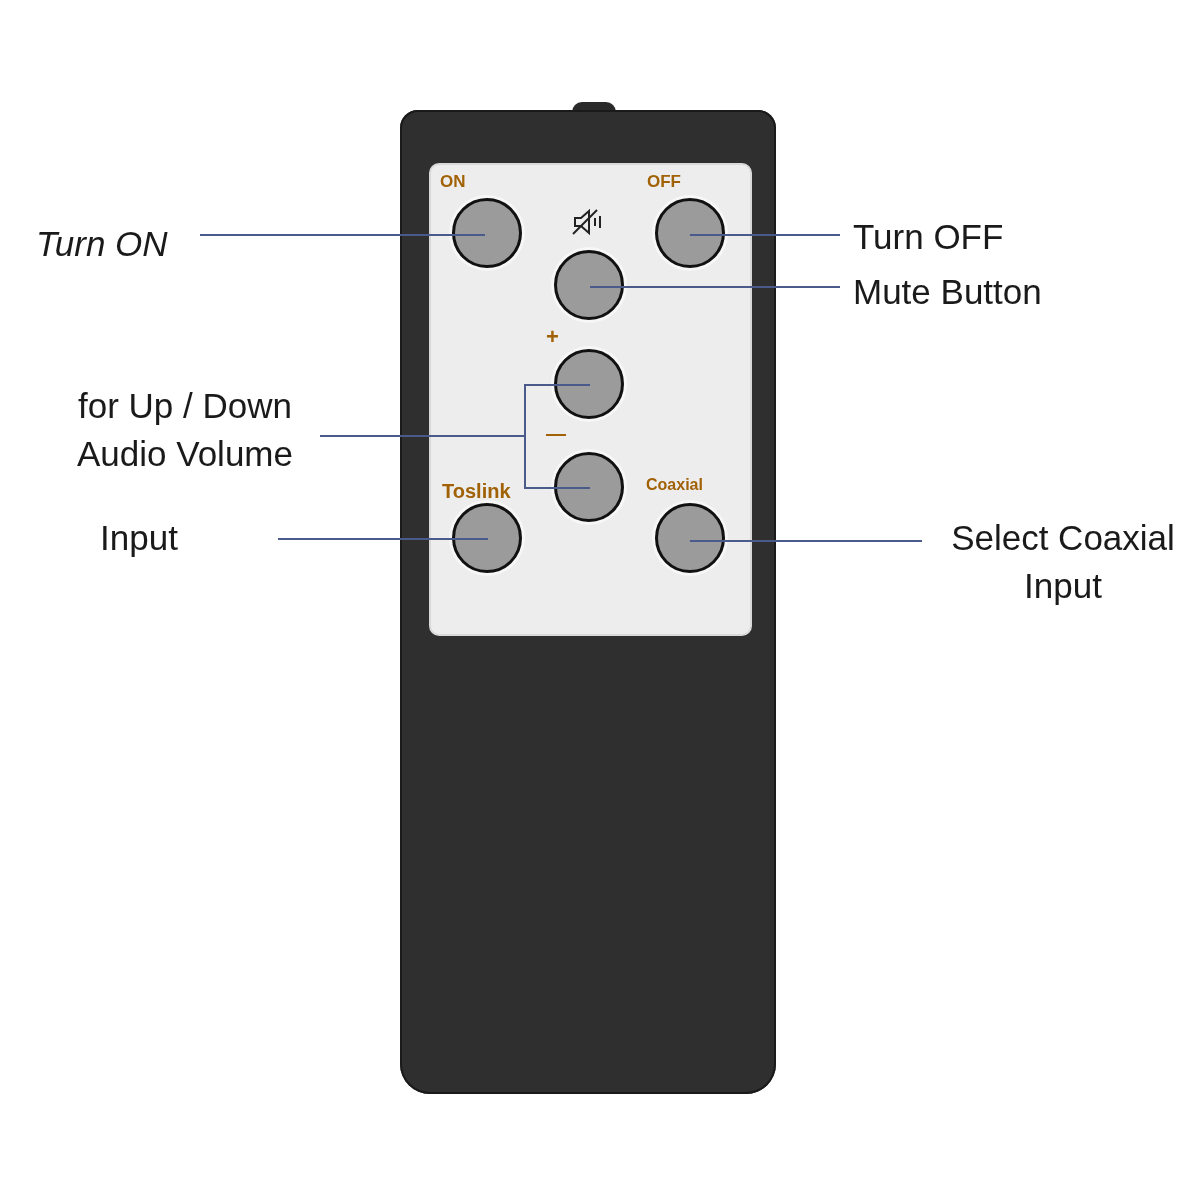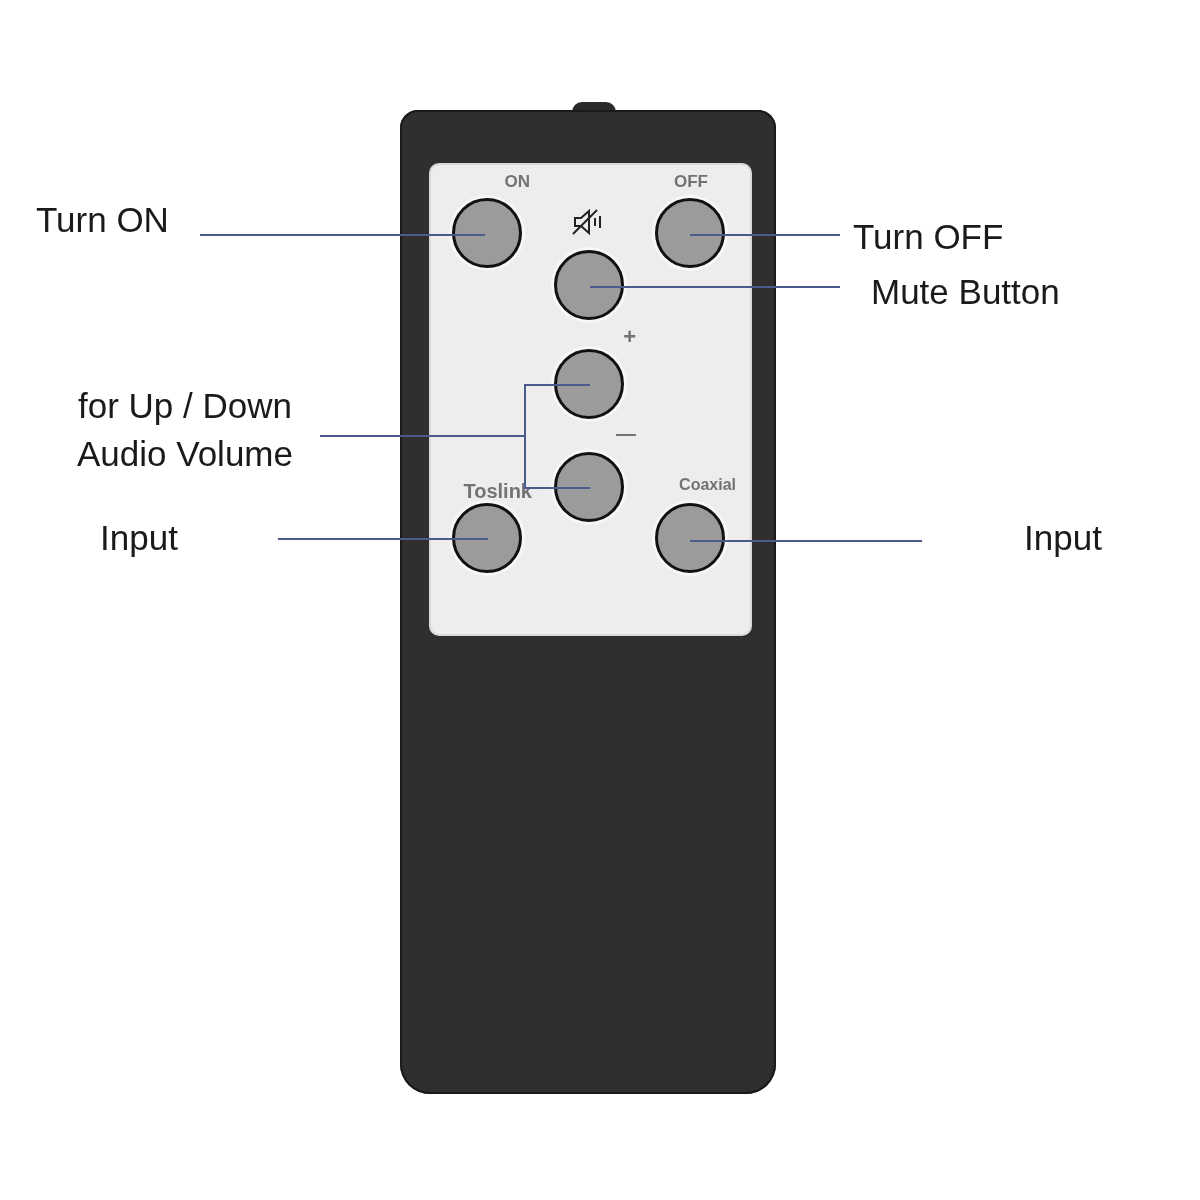--- a/index.html
+++ b/index.html
@@ -18,39 +18,39 @@
     background: #ededed; border-radius: 10px; border: 2px solid #d9d9d9;
     box-sizing: border-box;
   }
   .btn {
     position: absolute; width: 70px; height: 70px; border-radius: 50%;
     background: #9b9b9b; border: 3px solid #111; box-sizing: border-box;
     box-shadow: 0 0 0 3px #f7f7f7;
     cursor: pointer;
   }
   .btn-label {
-    position: absolute; font-size: 17px; color: #737373; font-weight: bold; text-align: right; width: 90px;
+    position: absolute; font-size: 17px; color: #a16207; font-weight: bold; text-align: left; width: 90px;
   }
   .callout {
     position: absolute; font-size: 35px; color: #1a1a1a; line-height: 48px; text-align: center; white-space: nowrap;
   }
   .line { position: absolute; background: #4a5a8a; }
   .hline { height: 2px; }
   .vline { width: 2px; }
   svg.icon { position: absolute; }
 </style>
 </head>
 <body>
 
 <div class="remote-nub"></div>
 <div class="remote"></div>
 <div class="panel"></div>
 
 <div class="btn-label" style="left:440px; top:172px;">ON</div>
-<div class="btn-label" style="left:618px; top:172px;">OFF</div>
+<div class="btn-label" style="left:647px; top:172px;">OFF</div>
 <svg class="icon" style="left:571px; top:208px;" width="36" height="28" viewBox="0 0 36 28">
   <path d="M4 10 L10 10 L18 3 L18 25 L10 18 L4 18 Z" fill="none" stroke="#222" stroke-width="2"></path>
   <line x1="2" y1="26" x2="26" y2="2" stroke="#222" stroke-width="2"></line>
   <line x1="24" y1="10" x2="24" y2="18" stroke="#222" stroke-width="2"></line>
   <line x1="29" y1="8" x2="29" y2="20" stroke="#222" stroke-width="2"></line>
 </svg>
 <div class="btn-label" style="left:546px; top:324px; font-size:22px;">+</div>
 <div class="btn-label" style="left:546px; top:422px; font-size:20px;">—</div>
 <div class="btn-label" style="left:442px; top:480px; font-size:20px;">Toslink</div>
 <div class="btn-label" style="left:646px; top:476px; font-size:16px;">Coaxial</div>
@@ -66,28 +66,29 @@
 <div class="line hline" style="left:200px; top:234px; width:285px;"></div>
 <div class="line hline" style="left:690px; top:234px; width:150px;"></div>
 <div class="line hline" style="left:590px; top:286px; width:250px;"></div>
 <div class="line hline" style="left:320px; top:435px; width:205px;"></div>
 <div class="line vline" style="left:524px; top:384px; height:104px;"></div>
 <div class="line hline" style="left:524px; top:384px; width:66px;"></div>
 <div class="line hline" style="left:524px; top:487px; width:66px;"></div>
 <div class="line hline" style="left:278px; top:538px; width:210px;"></div>
 <div class="line hline" style="left:690px; top:540px; width:232px;"></div>
 
-<div class="callout" style="left:36px; top:196px;">Turn ON</div>
+<div class="callout" style="left:36px; top:220px;font-style:italic;">Turn ON</div>
 <div class="callout" style="left:853px; top:213px;">Turn OFF</div>
-<div class="callout" style="left:871px; top:268px;">Mute Button</div>
+<div class="callout" style="left:853px; top:268px;">Mute Button</div>
 
 <div style="position:absolute; left:55px; top:382px; width:260px;">
   <div class="callout" style="position:static;">for Up / Down</div>
   <div class="callout" style="position:static;">Audio Volume</div>
 </div>
 
 <div style="position:absolute; left:10px; top:514px; width:258px;">
   <div class="callout" style="position:static;">Input</div>
 </div>
 
 <div style="position:absolute; left:932px; top:514px; width:262px;">
+  <div class="callout" style="position:static;">Select Coaxial</div>
   <div class="callout" style="position:static;">Input</div>
 </div>
 
 </body></html>

